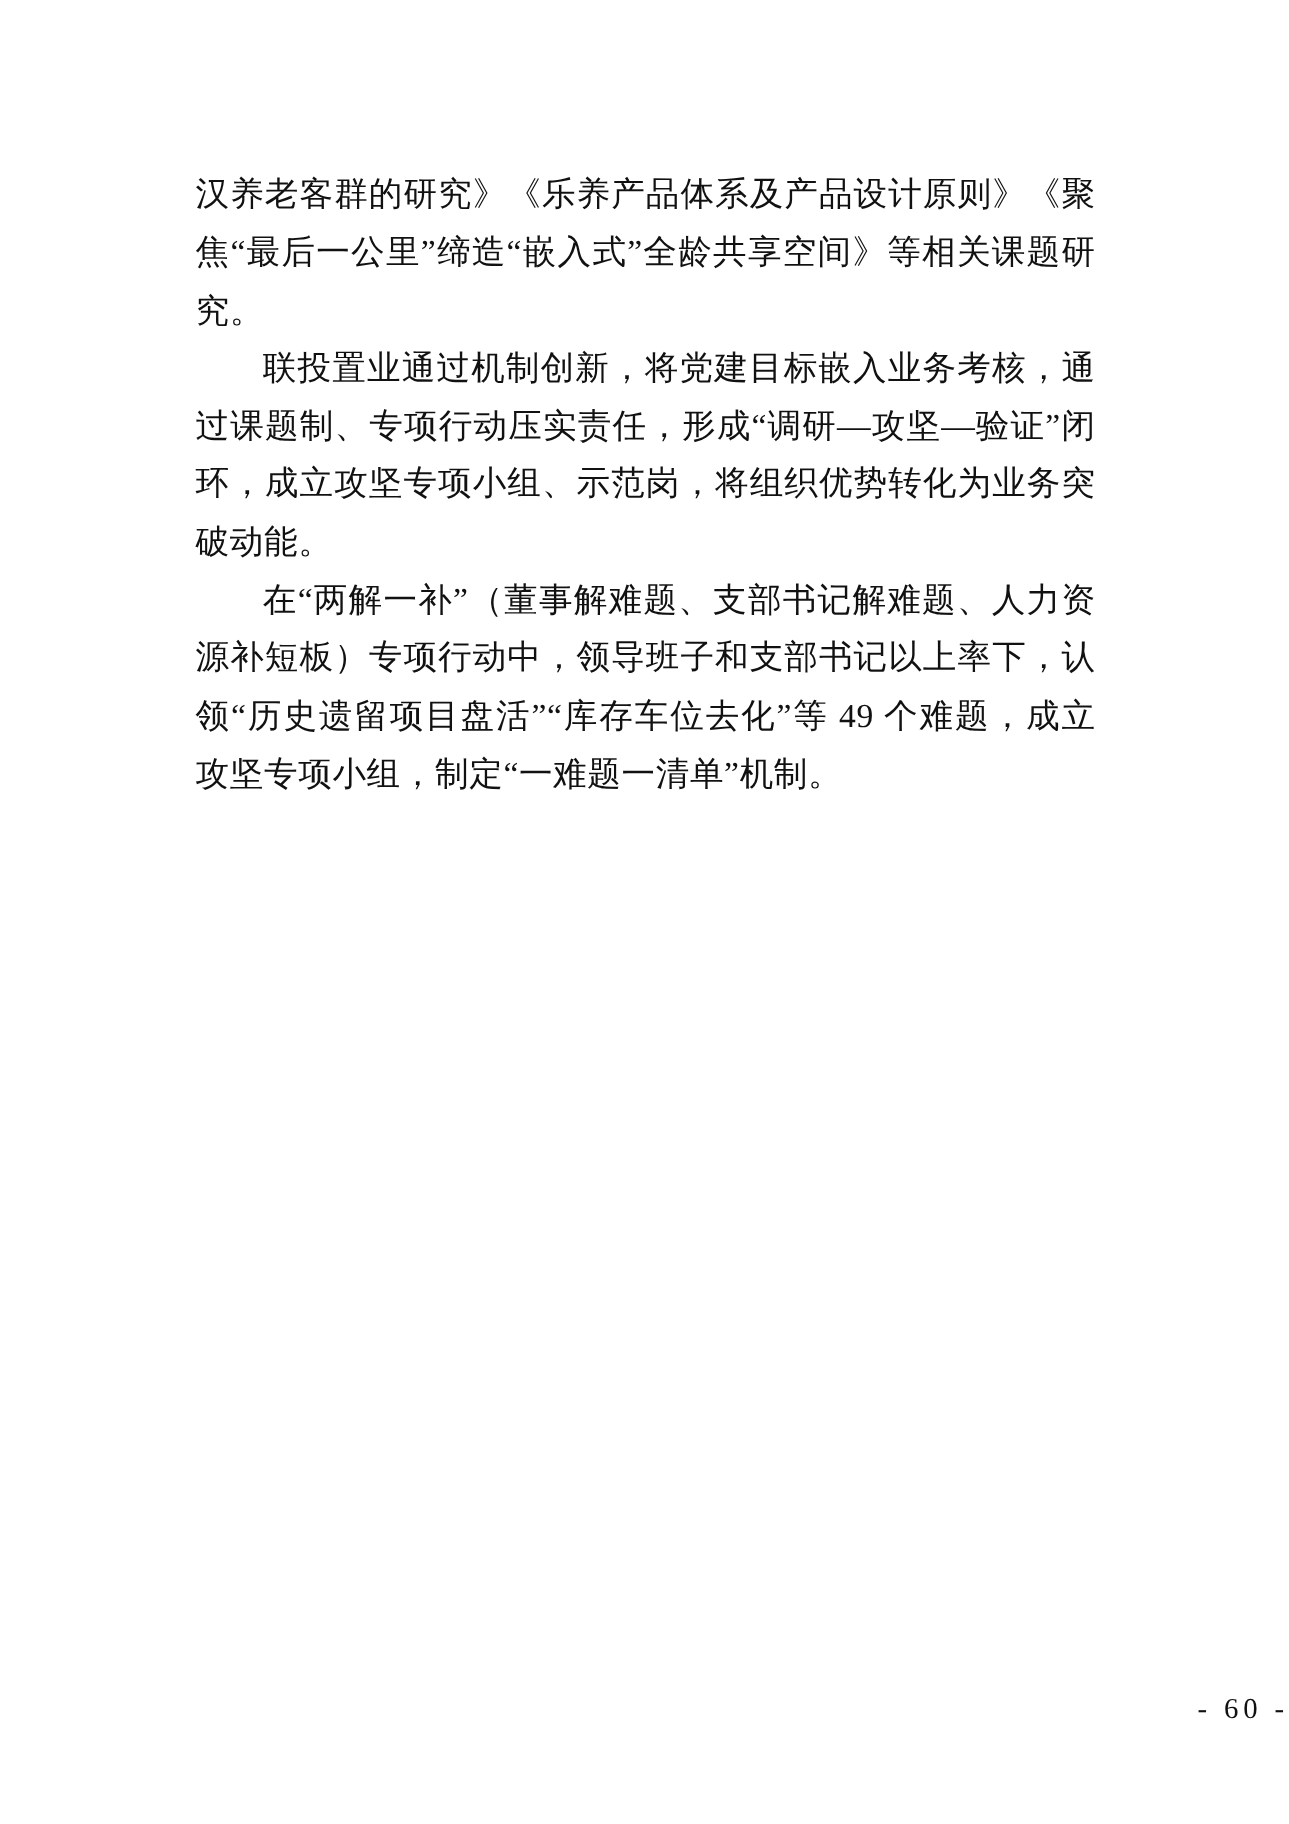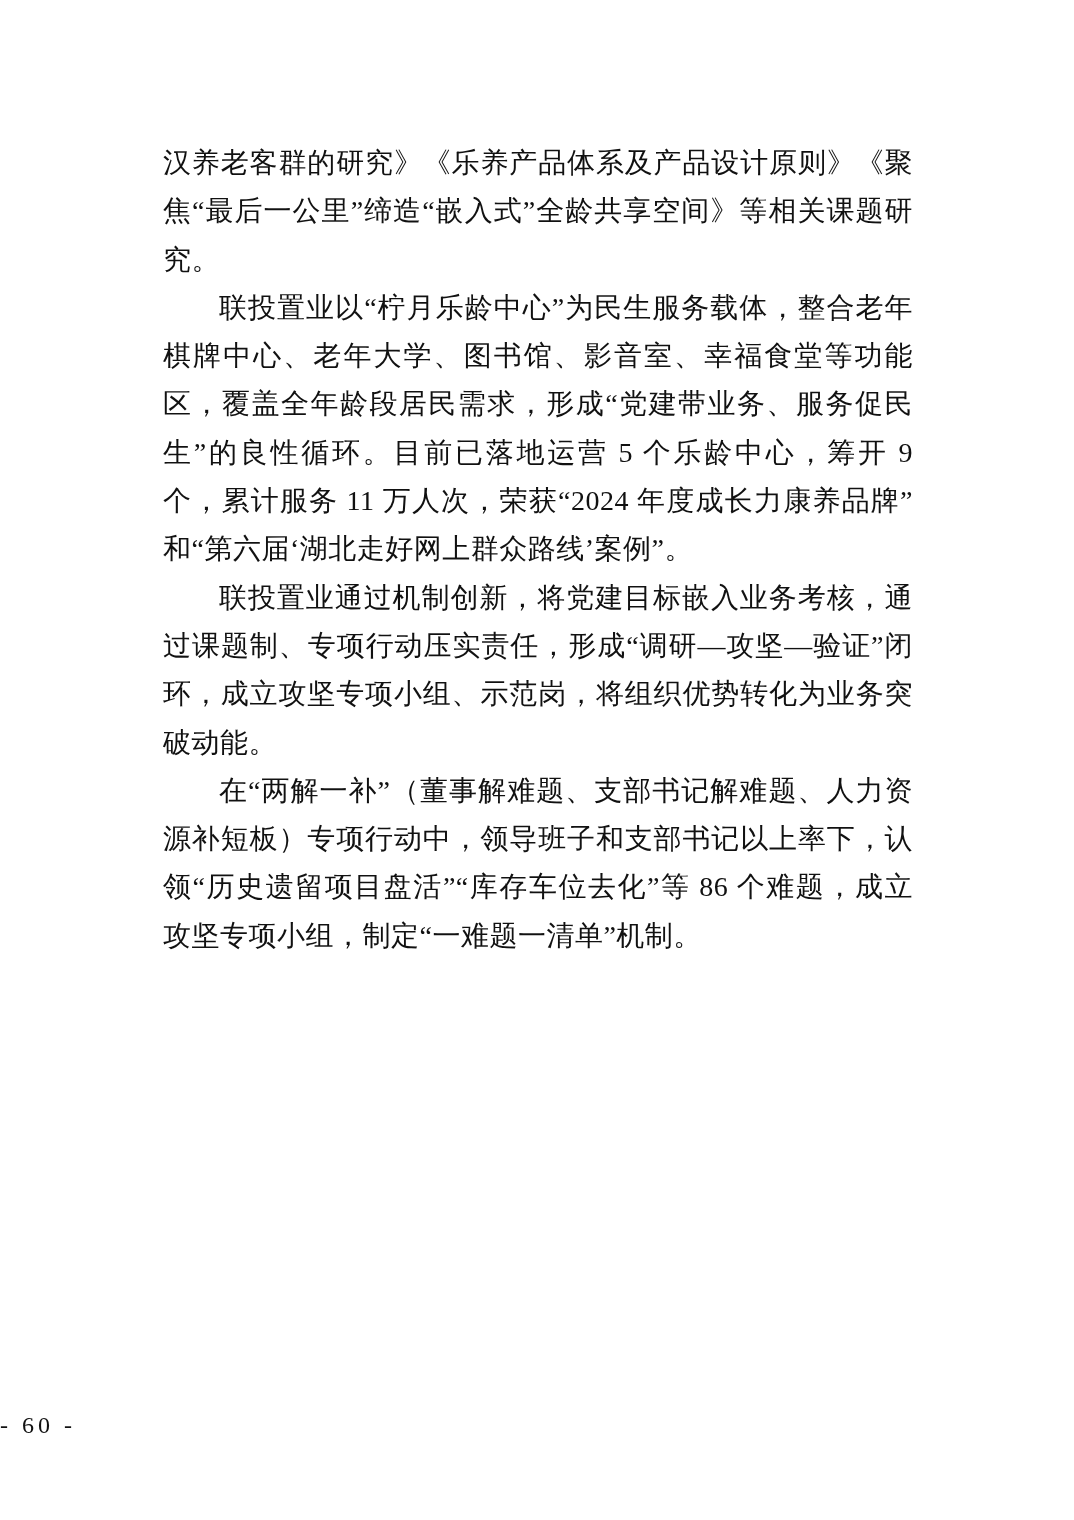--- a/index.html
+++ b/index.html
@@ -36,35 +36,34 @@
     word-break: break-all;
   }
   .para.continuation {
     text-indent: 0;
   }
   .footer {
     position: absolute;
     left: 0;
     width: 100%;
     top: 1408px;
-    text-align: left;
+    text-align: right;
   }
   .page-number {
     font-size: 24px;
     letter-spacing: 4px;
     color: #111111;
     font-family: "Liberation Serif", "DejaVu Serif", serif;
   }
 </style>
 </head>
 <body>
 
 <div class="page">
   <main class="content">
     <p class="para continuation">汉养老客群的研究》《乐养产品体系及产品设计原则》《聚焦“最后一公里”缔造“嵌入式”全龄共享空间》等相关课题研究。</p>
-    <p class="para">联投置业以“柠月乐龄中心”为民生服务载体，整合老年棋牌中心、老年大学、图书馆、影音室、幸福食堂等功能区，覆盖全年龄段居民需求，形成“党建带业务、服务促民生”的良性循环。目前已落地运营 5 个乐龄中心，筹开 9 个，累计服务 11 万人次，荣获“2024 年度成长力康养品牌”和“第六届‘湖北走好网上群众路线’案例”。</p>
     <p class="para">联投置业通过机制创新，将党建目标嵌入业务考核，通过课题制、专项行动压实责任，形成“调研—攻坚—验证”闭环，成立攻坚专项小组、示范岗，将组织优势转化为业务突破动能。</p>
-    <p class="para">在“两解一补”（董事解难题、支部书记解难题、人力资源补短板）专项行动中，领导班子和支部书记以上率下，认领“历史遗留项目盘活”“库存车位去化”等 86 个难题，成立攻坚专项小组，制定“一难题一清单”机制。</p>
+    <p class="para">在“两解一补”（董事解难题、支部书记解难题、人力资源补短板）专项行动中，领导班子和支部书记以上率下，认领“历史遗留项目盘活”“库存车位去化”等 49 个难题，成立攻坚专项小组，制定“一难题一清单”机制。</p>
   </main>
   <footer class="footer">
     <span class="page-number">- 60 -</span>
   </footer>
 </div>
 
 </body></html>

